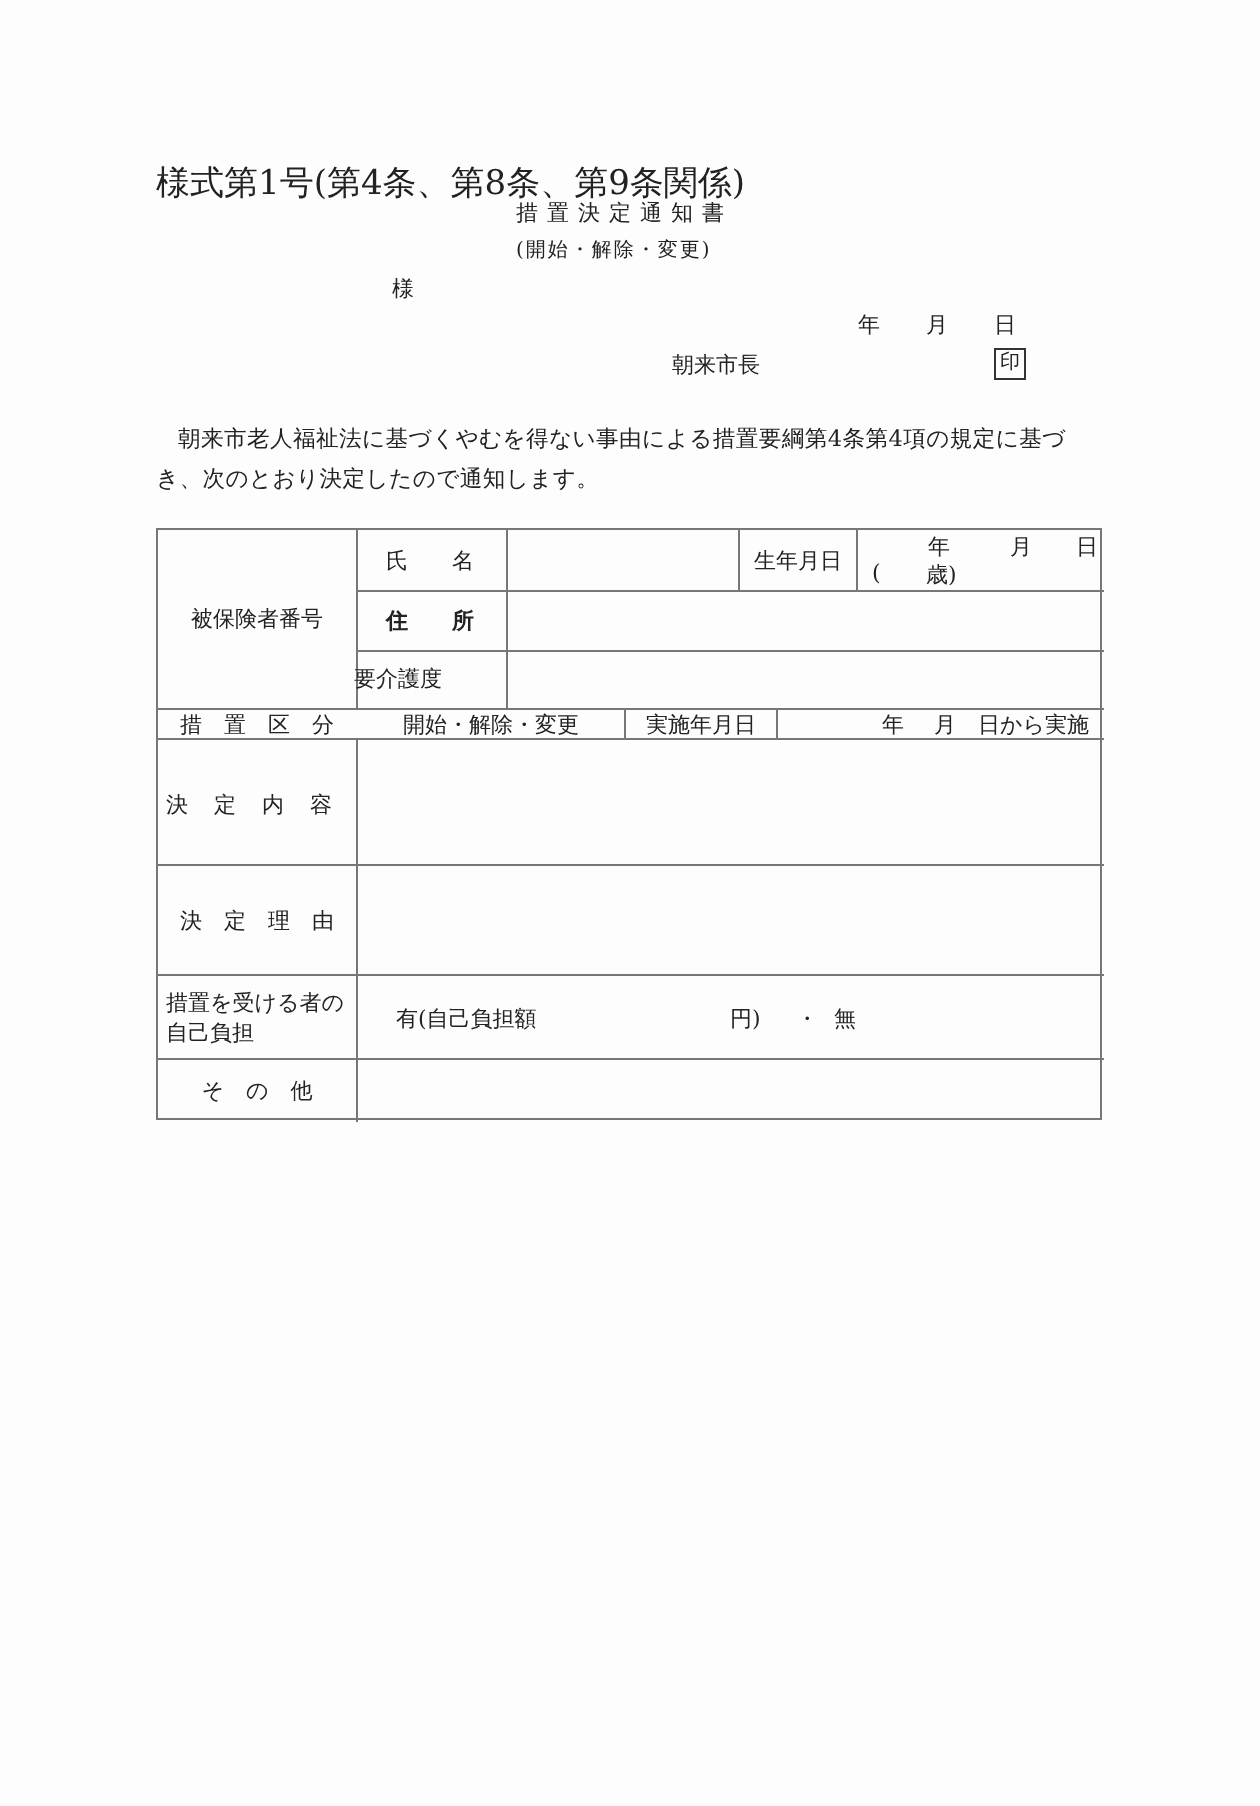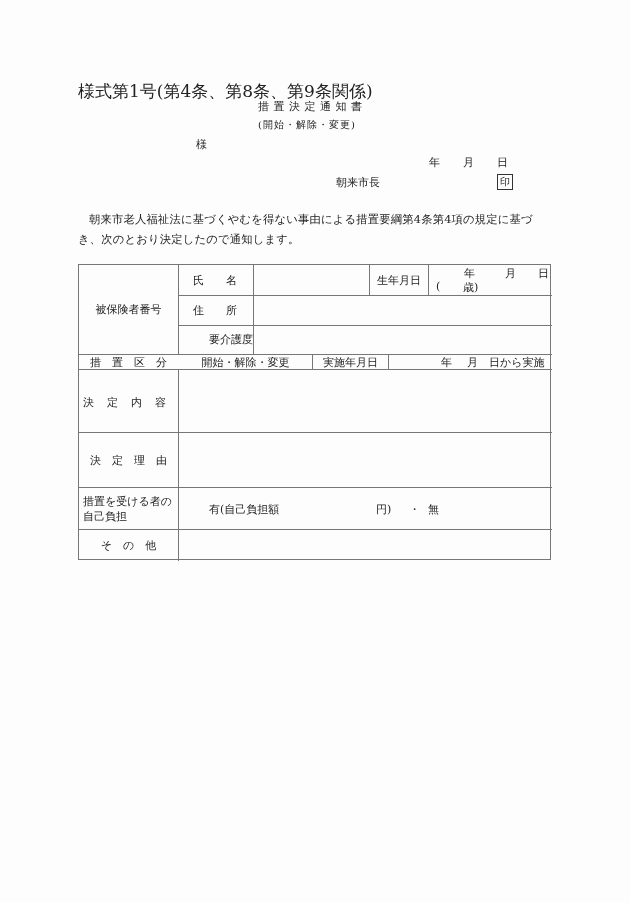--- a/index.html
+++ b/index.html
@@ -56,43 +56,43 @@
   <div class="cell" style="left:114px; top:0; width:60px; height:30px;">氏　　名</div>
   <div class="cell" style="left:175px; top:0; width:115px; height:30px;"></div>
   <div class="cell" style="left:291px; top:0; width:58px; height:30px; justify-content:center;">生年月日</div>
   <div class="cell" style="left:350px; top:0; width:123px; height:30px; display:block;">
     <div style="position:absolute; left:35px; top:1px;">年</div>
     <div style="position:absolute; left:76px; top:1px;">月</div>
     <div style="position:absolute; left:109px; top:1px;">日</div>
     <div style="position:absolute; left:7px; top:15px;">(</div>
     <div style="position:absolute; left:34px; top:15px;">歳)</div>
   </div>
-  <div class="cell" style="left:114px; top:31px; width:60px; height:29px;">住　　所</div>
+  <div class="cell" style="left:114px; top:31px; width:60px; height:29px;font-weight:bold;">住　　所</div>
   <div class="cell" style="left:175px; top:31px; width:298px; height:29px;"></div>
-  <div class="cell" style="left:130px; top:61px; width:60px; height:28px; align-items:flex-start; padding-top:6px;text-align:right;">要介護度</div>
+  <div class="cell" style="left:98px; top:61px; width:60px; height:28px; align-items:flex-start; padding-top:6px;text-align:right;">要介護度</div>
 
   <div class="cell" style="left:0; top:90px; width:99px; height:14px; justify-content:center;">措　置　区　分</div>
   <div class="cell" style="left:100px; top:90px; width:133px; height:14px; justify-content:center;">開始・解除・変更</div>
   <div class="cell" style="left:234px; top:90px; width:75px; height:14px; justify-content:center;">実施年月日</div>
   <div class="cell" style="left:310px; top:90px; width:163px; height:14px; display:block;">
     <span style="position:absolute; left:52px; top:0;">年</span>
     <span style="position:absolute; left:78px; top:0;">月</span>
     <span style="position:absolute; left:100px; top:0;">日から実施</span>
   </div>
 
   <div class="cell" style="left:4px; top:108px; width:92px; height:55px; display:block; line-height:14px;margin-top:23px;">
     <div style="letter-spacing:1px;">決　定　内　容</div>
   </div>
   <div class="cell" style="left:100px; top:105px; width:373px; height:62px;"></div>
 
   <div class="cell" style="left:0; top:168px; width:99px; height:54px; justify-content:center;">決　定　理　由</div>
   <div class="cell" style="left:100px; top:168px; width:373px; height:54px;"></div>
 
   <div class="cell" style="left:4px; top:223px; width:92px; height:41px; white-space:normal; line-height:15px;">措置を受ける者の自己負担</div>
-  <div class="cell" style="left:111px; top:223px; width:373px; height:41px; display:block;">
+  <div class="cell" style="left:100px; top:223px; width:373px; height:41px; display:block;">
     <span style="position:absolute; left:19px; top:14px;">有(自己負担額</span>
     <span style="position:absolute; left:186px; top:14px;">円)</span>
     <span style="position:absolute; left:219px; top:14px;">・</span>
     <span style="position:absolute; left:238px; top:14px;">無</span>
   </div>
 
   <div class="cell" style="left:0; top:265px; width:99px; height:30px; justify-content:center;">そ　の　他</div>
   <div class="cell" style="left:100px; top:265px; width:373px; height:30px;"></div>
 </div>
 

